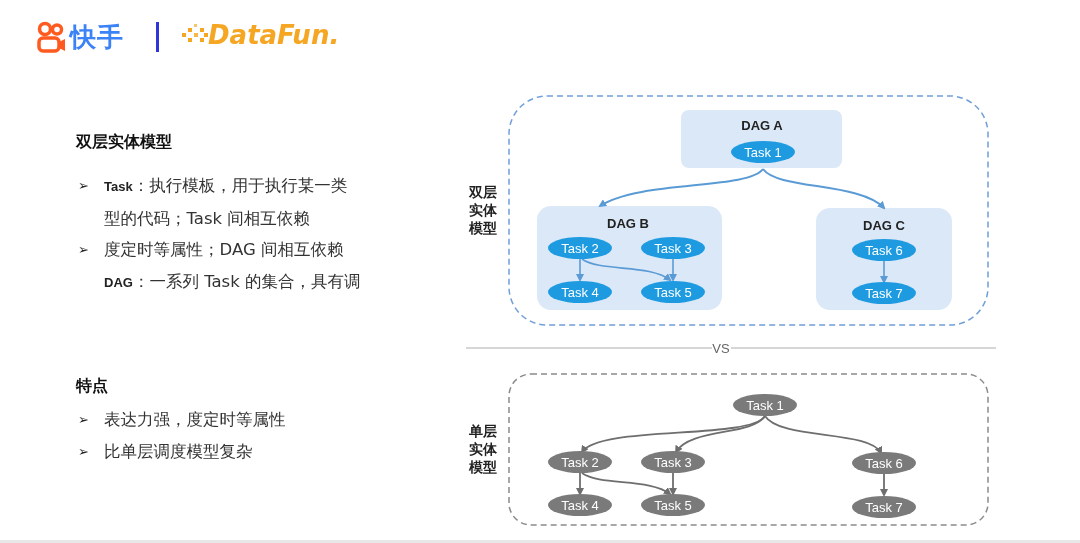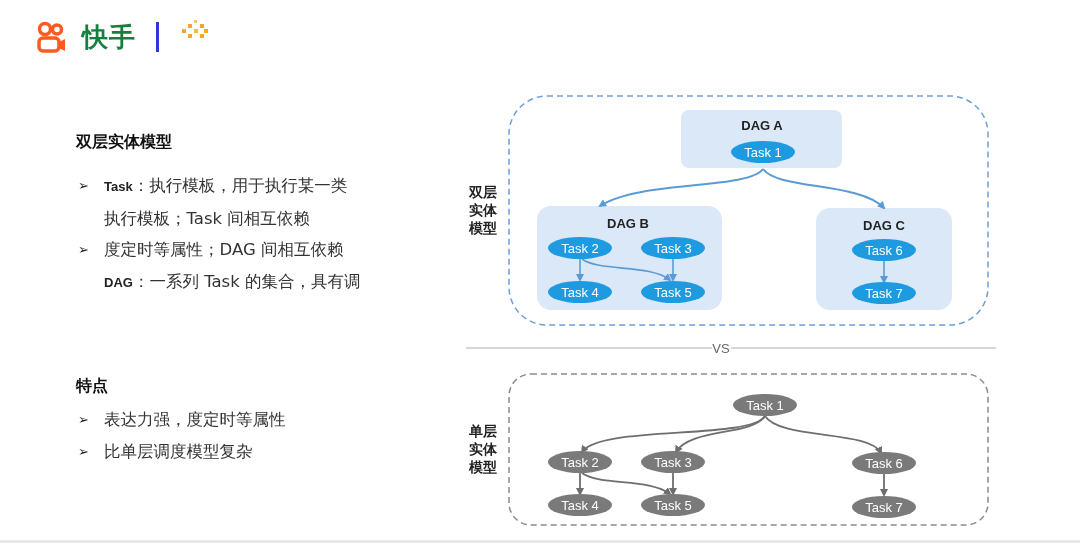--- a/index.html
+++ b/index.html
@@ -1,21 +1,21 @@
 <!DOCTYPE html>
 <html><head>
 <meta charset="utf-8">
 <style>
   html, body { margin:0; padding:0; }
   body { width:1080px; height:543px; background:#ffffff; position:relative; overflow:hidden;
          font-family:"Liberation Sans","DejaVu Sans",sans-serif; }
   .header { position:absolute; left:0; top:0; width:1080px; height:70px; }
   .logo-ks { position:absolute; left:36px; top:20px; display:flex; align-items:center; }
   .logo-ks .mark { width:30px; height:34px; }
-  .logo-ks .txt { font-size:26px; color:#15803d; font-weight:bold; margin-left:16px; letter-spacing:1px; font-family:"DejaVu Sans",sans-serif; }
+  .logo-ks .txt { font-size:26px; color:#3b82f6; font-weight:bold; margin-left:4px; letter-spacing:1px; font-family:"DejaVu Sans",sans-serif; }
   .logo-sep { position:absolute; left:156px; top:22px; width:3px; height:30px; background:#2f36d8; }
   .logo-df { position:absolute; left:182px; top:20px; display:flex; align-items:center; }
   .logo-df .dots { width:26px; height:22px; }
   .logo-df .txt { font-size:26px; font-weight:bold; font-style:italic; color:#f5a623; letter-spacing:0px; font-family:"DejaVu Sans",sans-serif; }
   .bottom-bar { position:absolute; left:0; top:540px; width:1080px; height:3px; background:#e8e8e8; }
 
   .section-title { position:absolute; font-size:16px; font-weight:bold; color:#111; font-family:"DejaVu Sans",sans-serif; }
   .bullet { position:absolute; font-size:16.5px; color:#333; line-height:32px; font-family:"DejaVu Sans",sans-serif; }
   .bullet .arrow { position:absolute; left:0; top:0; font-size:13px; color:#222; }
   .bullet .body { position:absolute; left:26px; top:0; width:300px; }
@@ -42,30 +42,31 @@
     <svg class="dots" viewBox="0 0 26 22">
       <rect x="0" y="9" width="4" height="4" fill="#f5a623"></rect>
       <rect x="6" y="4" width="4" height="4" fill="#f5a623"></rect>
       <rect x="6" y="14" width="4" height="4" fill="#f5a623"></rect>
       <rect x="12" y="9" width="4" height="4" fill="#f7b84a"></rect>
       <rect x="12" y="0" width="3" height="3" fill="#f7c66a"></rect>
       <rect x="18" y="4" width="4" height="4" fill="#f5a623"></rect>
       <rect x="18" y="14" width="4" height="4" fill="#f5a623"></rect>
       <rect x="22" y="9" width="4" height="4" fill="#f5a623"></rect>
     </svg>
+    <span class="txt">DataFun.</span>
   </div>
 </div>
 
 <div class="section-title" style="left:76px;top:132px;">双层实体模型</div>
 
 <div class="bullet" style="left:78px;top:170px;width:330px;height:64px;">
   <span class="arrow">➢</span>
   <div class="body">
     <div><b>Task</b><span>：执行模板，用于执行某一类</span></div>
-    <div>执行模板；Task 间相互依赖</div>
+    <div>型的代码；Task 间相互依赖</div>
   </div>
 </div>
 
 <div class="bullet" style="left:78px;top:234px;width:330px;height:64px;">
   <span class="arrow">➢</span>
   <div class="body">
     <div>度定时等属性；DAG 间相互依赖</div>
     <div><b>DAG</b><span>：一系列 Task 的集合，具有调</span></div>
   </div>
 </div>

